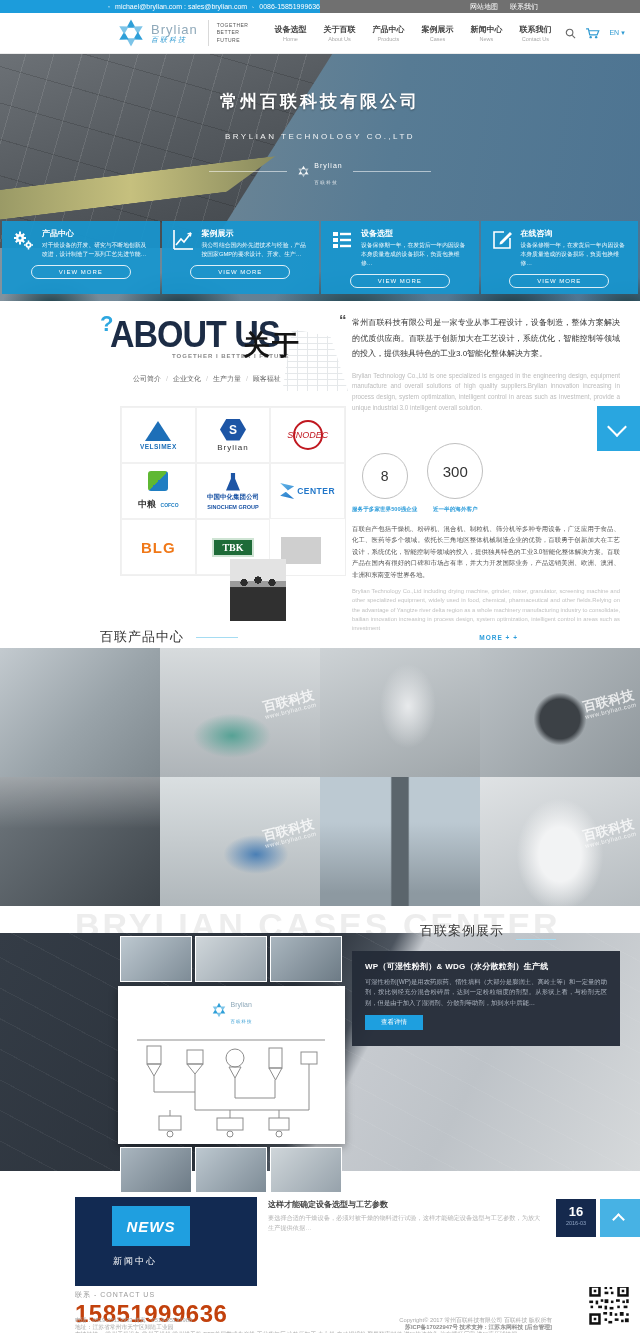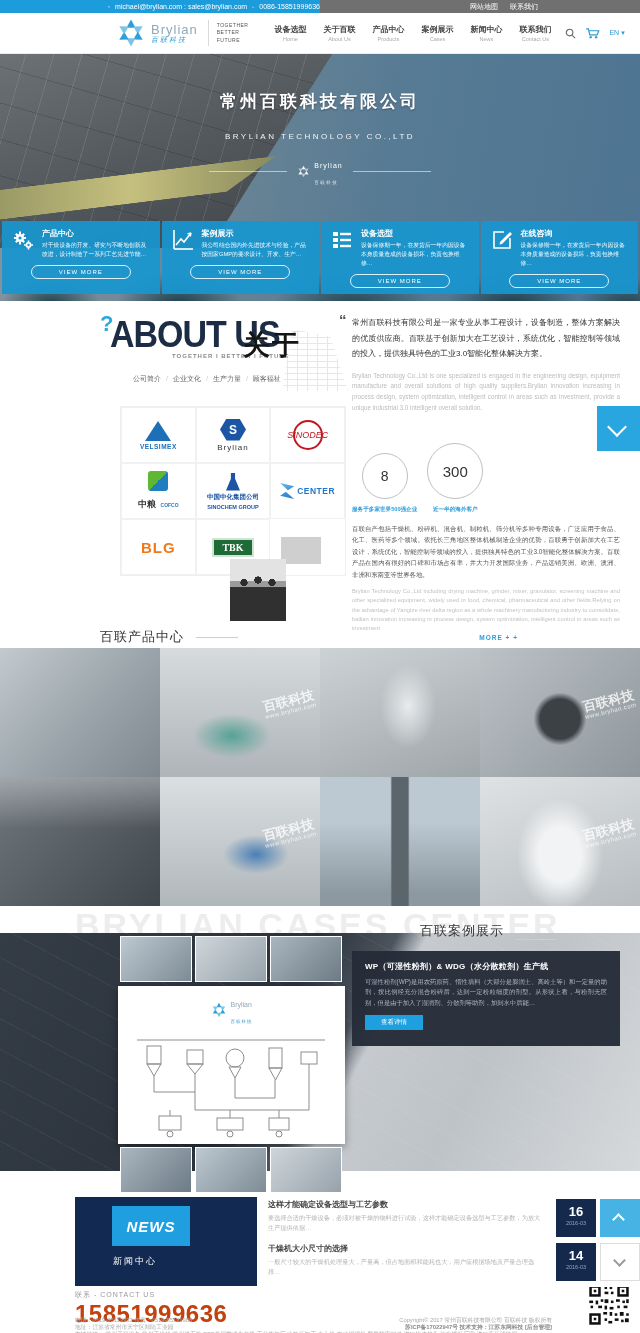--- a/index.html
+++ b/index.html
@@ -552,31 +552,20 @@
     <div class="news-sub">新闻中心</div>
   </div>
   <div class="news-row nr1">
     <div class="nr-title">这样才能确定设备选型与工艺参数</div>
     <div class="nr-ex">要选择合适的干燥设备，必须对被干燥的物料进行试验，这样才能确定设备选型与工艺参数，为放大生产提供依据…</div>
     <div class="nr-date">
       <div class="nr-day">16</div>
       <div class="nr-ym">2016-03</div>
     </div>
     <div class="nr-arrow ar-up">
-        <i></i>
-      </div>
-  </div>
-  <div class="news-row nr2">
-    <div class="nr-title">干燥机大小尺寸的选择</div>
-    <div class="nr-ex">一般尺寸较大的干燥机处理量大，产量高，但占地面积和能耗也大，用户应根据场地及产量合理选择…</div>
-    <div class="nr-date">
-      <div class="nr-day">14</div>
-      <div class="nr-ym">2016-03</div>
-    </div>
-    <div class="nr-arrow ar-dn">
         <i></i>
       </div>
   </div>
 </div>
 
 <div class="footer">
   <div class="f-label">联系 - CONTACT US</div>
   <div class="f-phone">15851999636</div>
   <div class="f-small l1">电话：0519-85113333 传真：0519-85131988</div>
   <div class="f-small l2">地址：江苏省常州市天宁区郑陆工业园</div>

